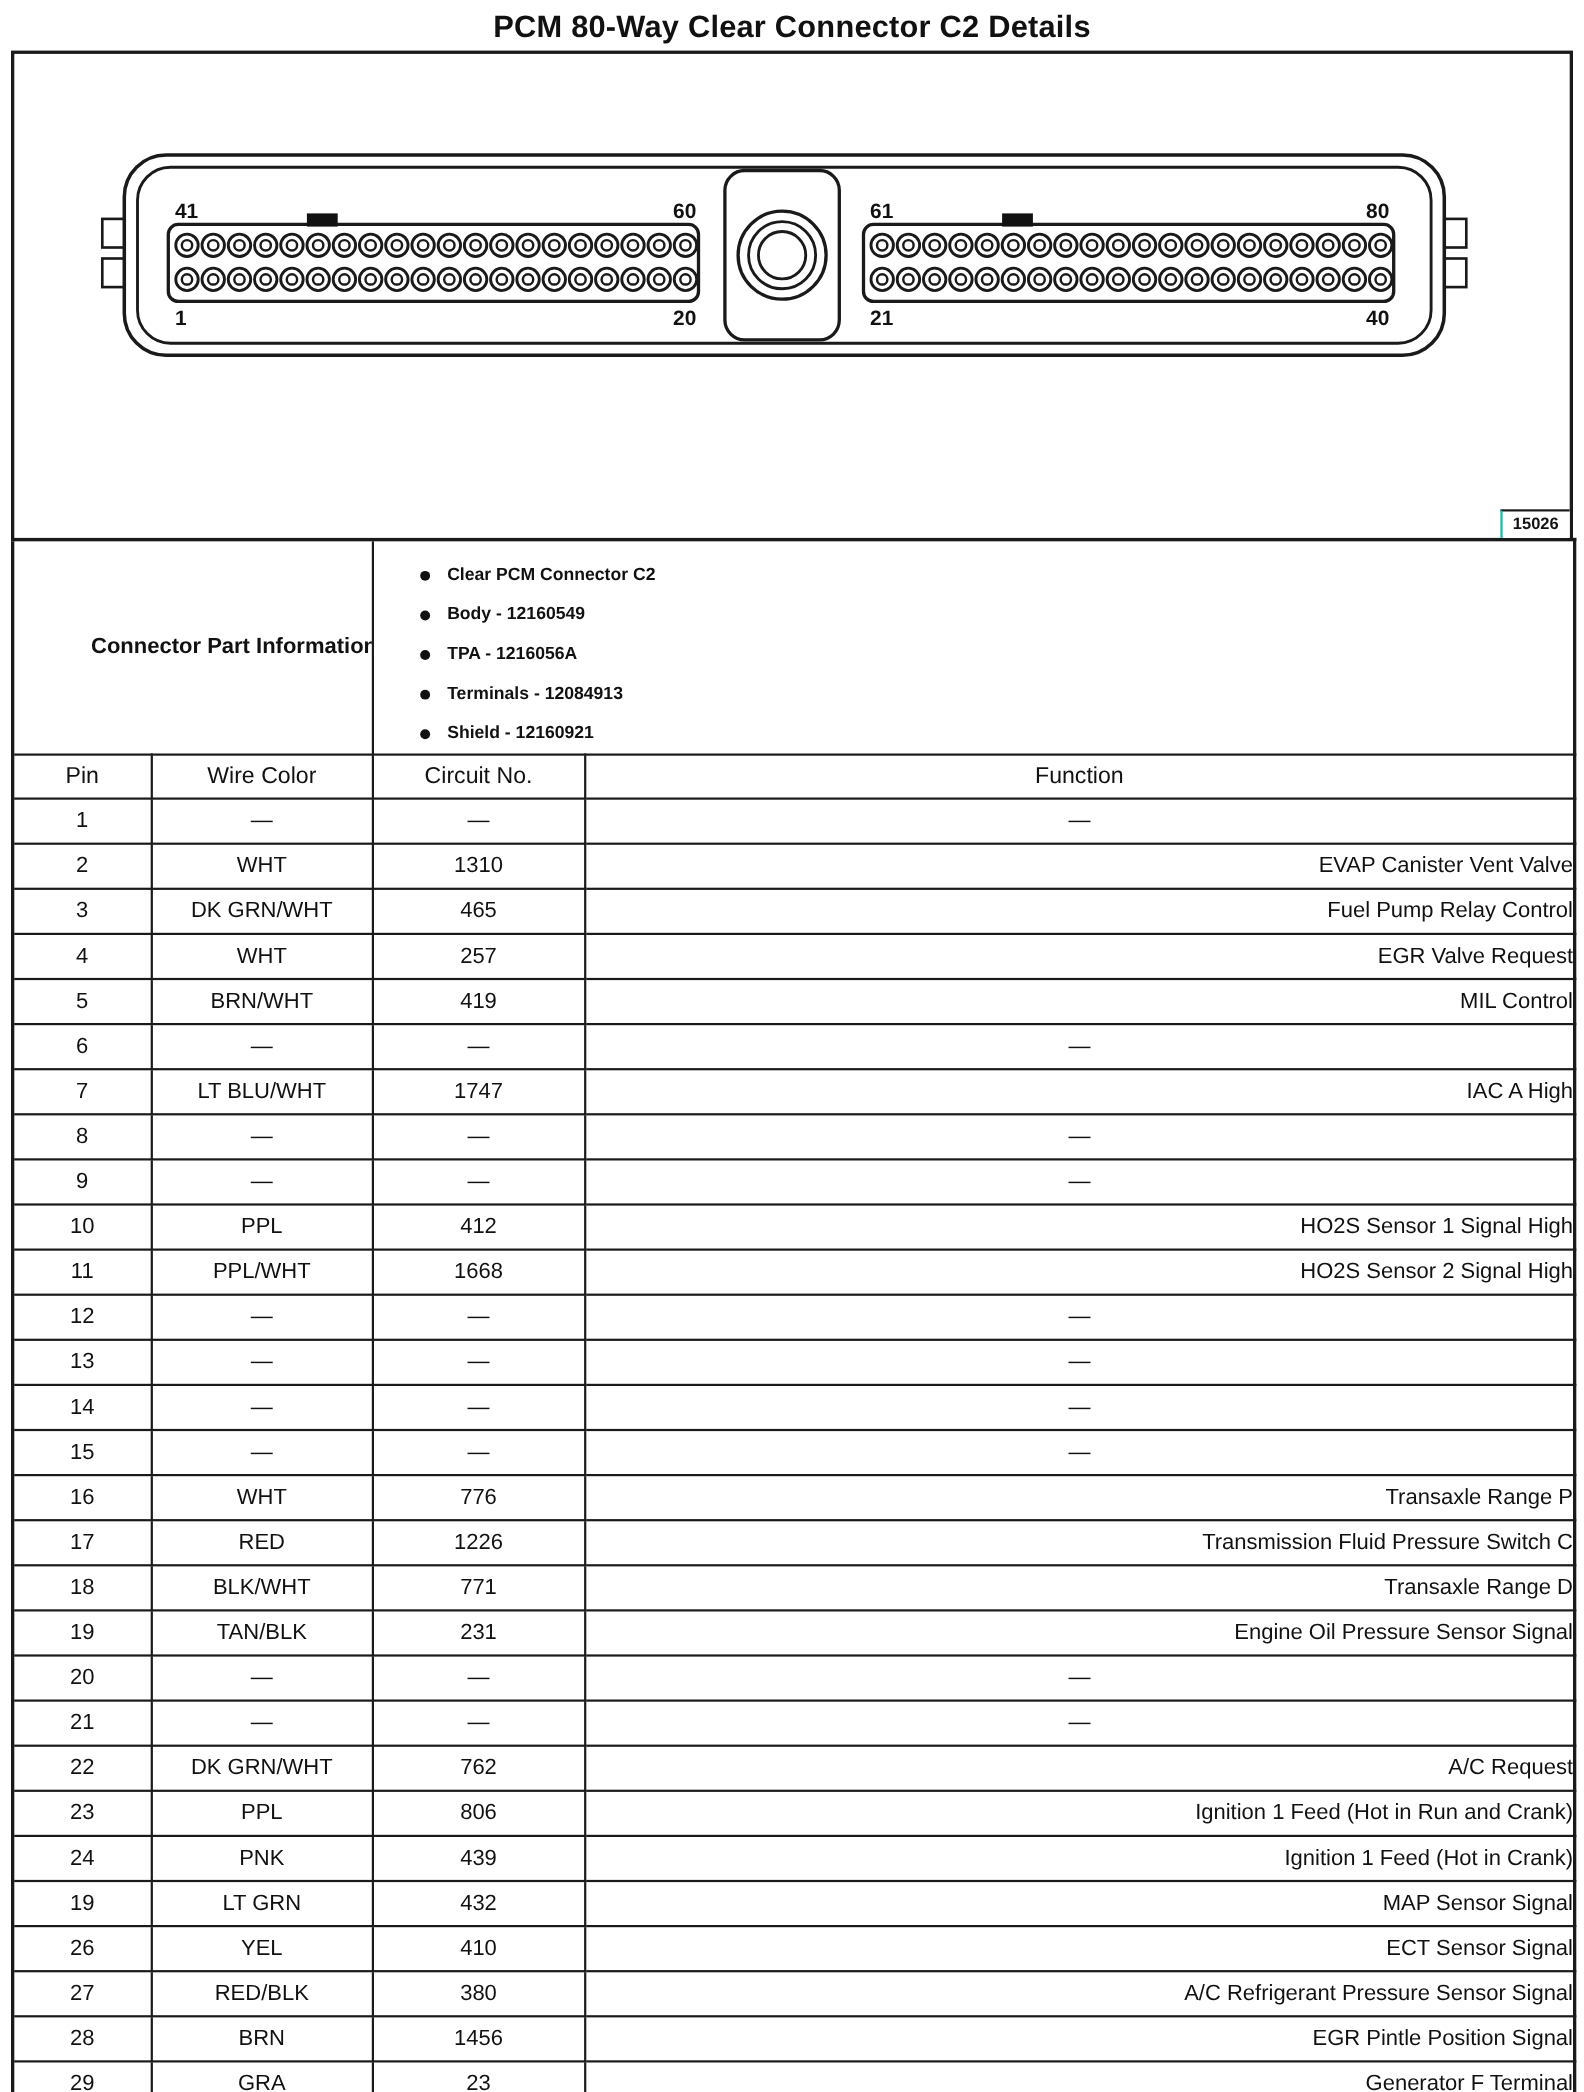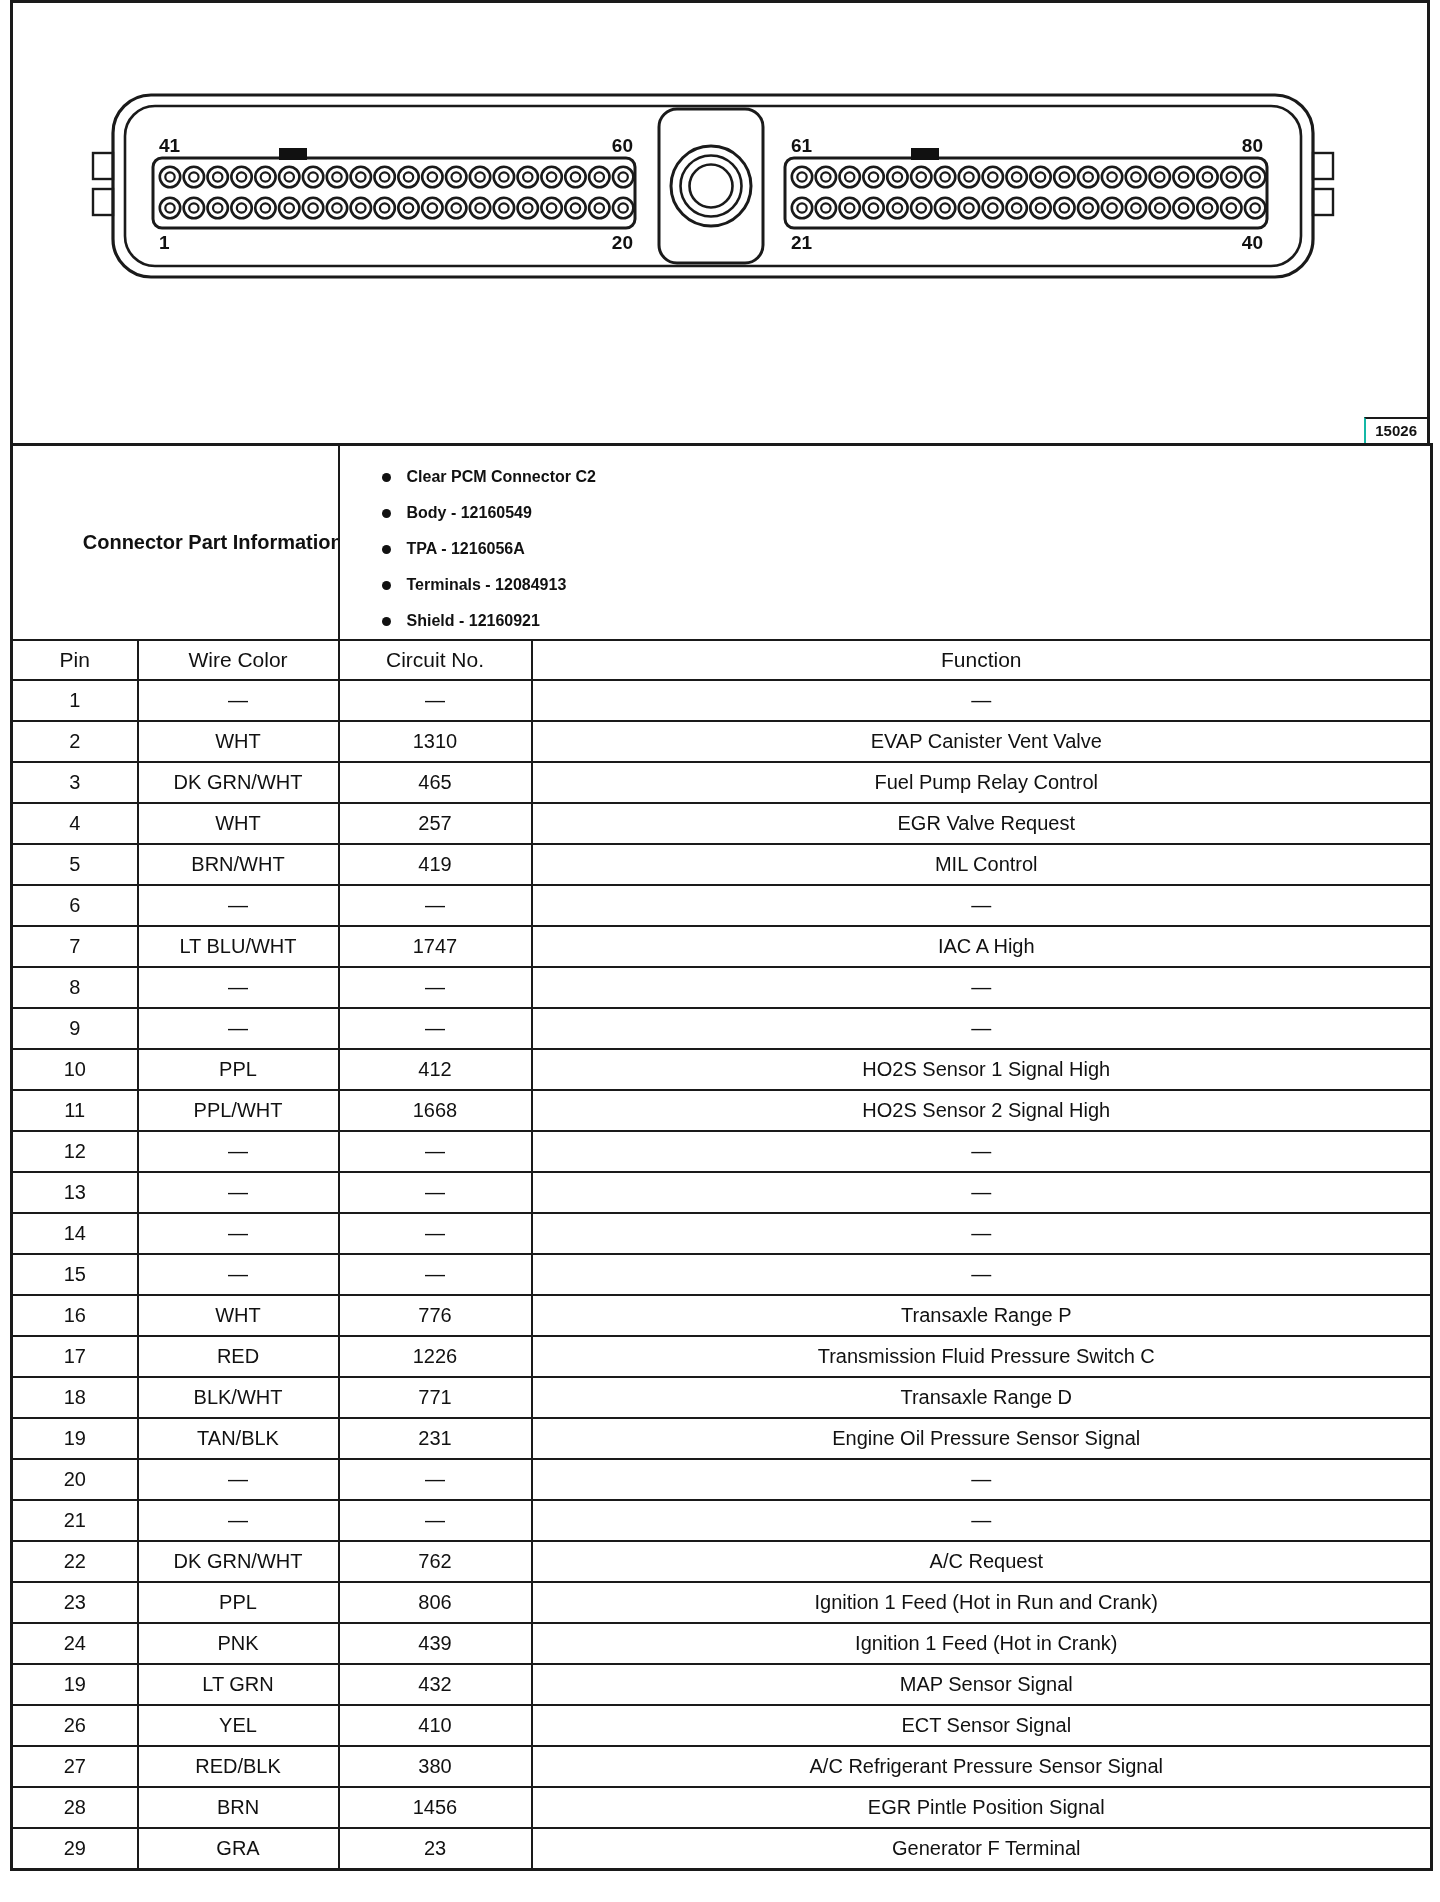--- a/index.html
+++ b/index.html
@@ -68,27 +68,28 @@
     content:'';
     position:absolute;
     left:0; top:14px;
     width:9px; height:9px;
     border-radius:50%;
     background:#111;
   }
   .header-row th { height:40px; font-size:21px; font-weight:400;margin-top:12px; }
   tbody.rows td { height:41px; font-weight:400; }
   tbody.rows td.c0 { font-weight:400; }
-  tbody.rows td.c3.left { text-align:center; padding-left:10px;border-radius:18px; }
+  tbody.rows td.c3.left { text-align:right; padding-left:10px;border-radius:18px; }
 </style>
 </head>
 <body>
 
 <div class="page">
 
+  <h1 class="page-title">PCM 80-Way Clear Connector C2 Details</h1>
 
   <div class="diagram-box">
     <svg class="connector-svg" width="1414" height="440" viewBox="0 0 1414 440">
       <g fill="none" stroke="#1a1a1a">
         <rect x="100" y="92" width="1200" height="182" rx="38" stroke-width="3.2"></rect>
         <rect x="112" y="103" width="1176" height="160" rx="30" stroke-width="2.6"></rect>
         <rect x="80" y="150" width="20" height="26" stroke-width="2.4"></rect>
         <rect x="80" y="186" width="20" height="26" stroke-width="2.4"></rect>
         <rect x="1300" y="150" width="20" height="26" stroke-width="2.4"></rect>
         <rect x="1300" y="186" width="20" height="26" stroke-width="2.4"></rect>

